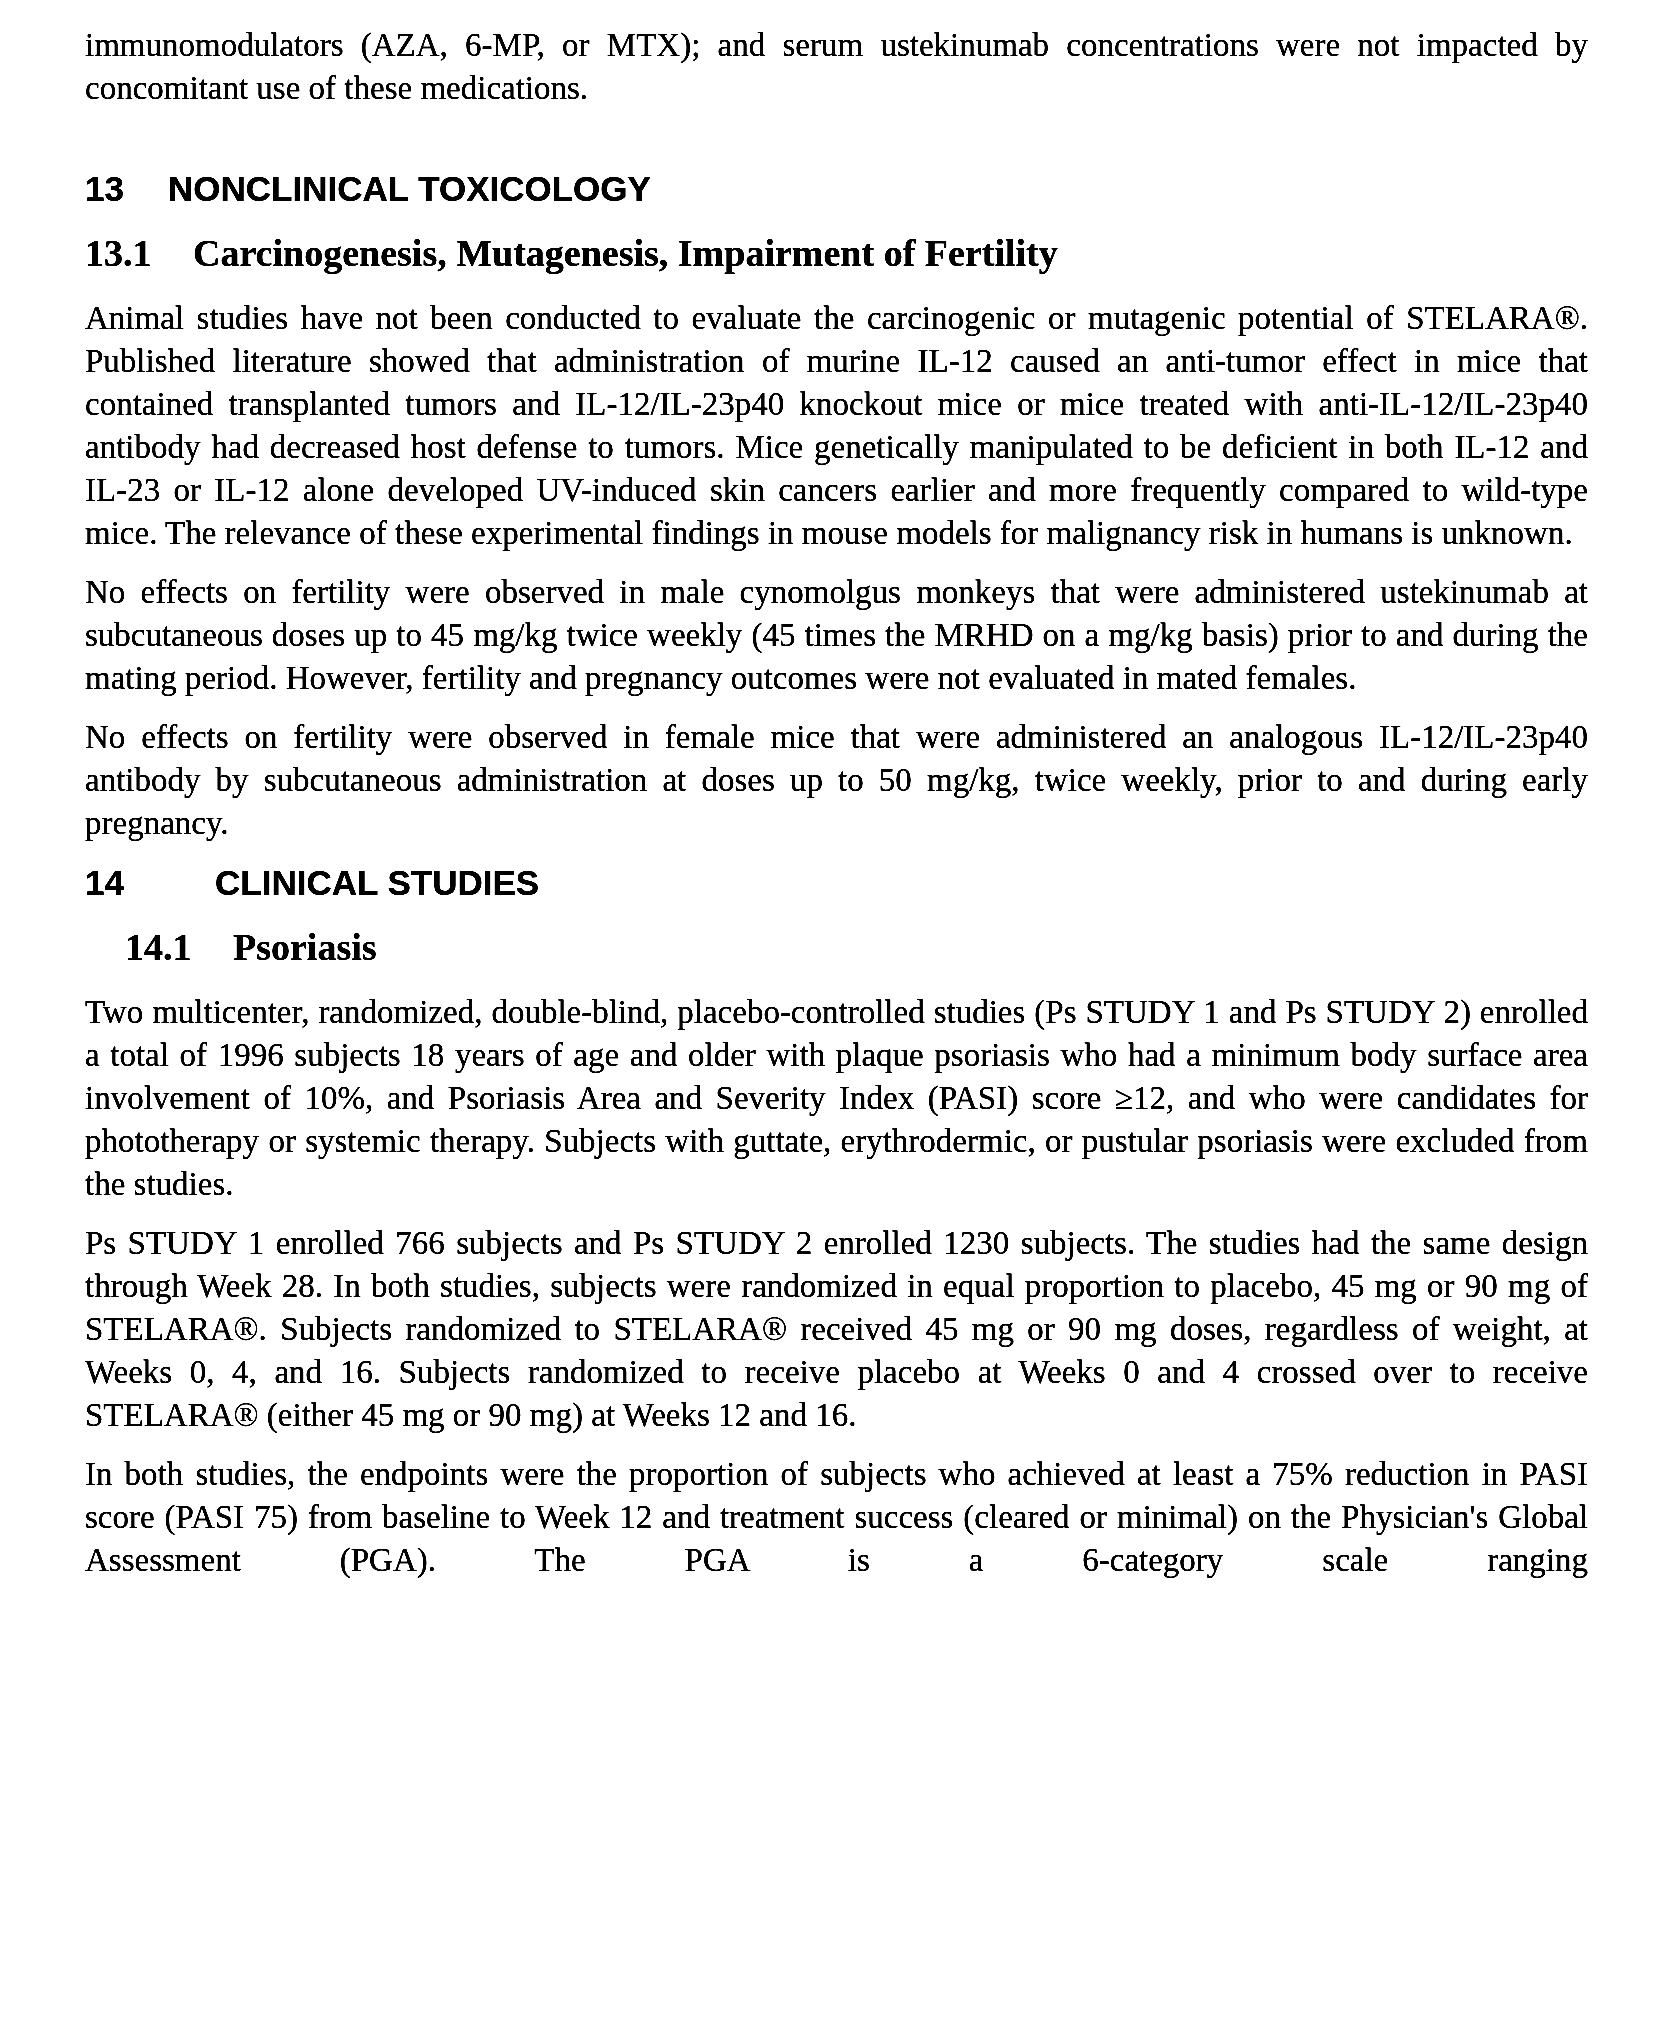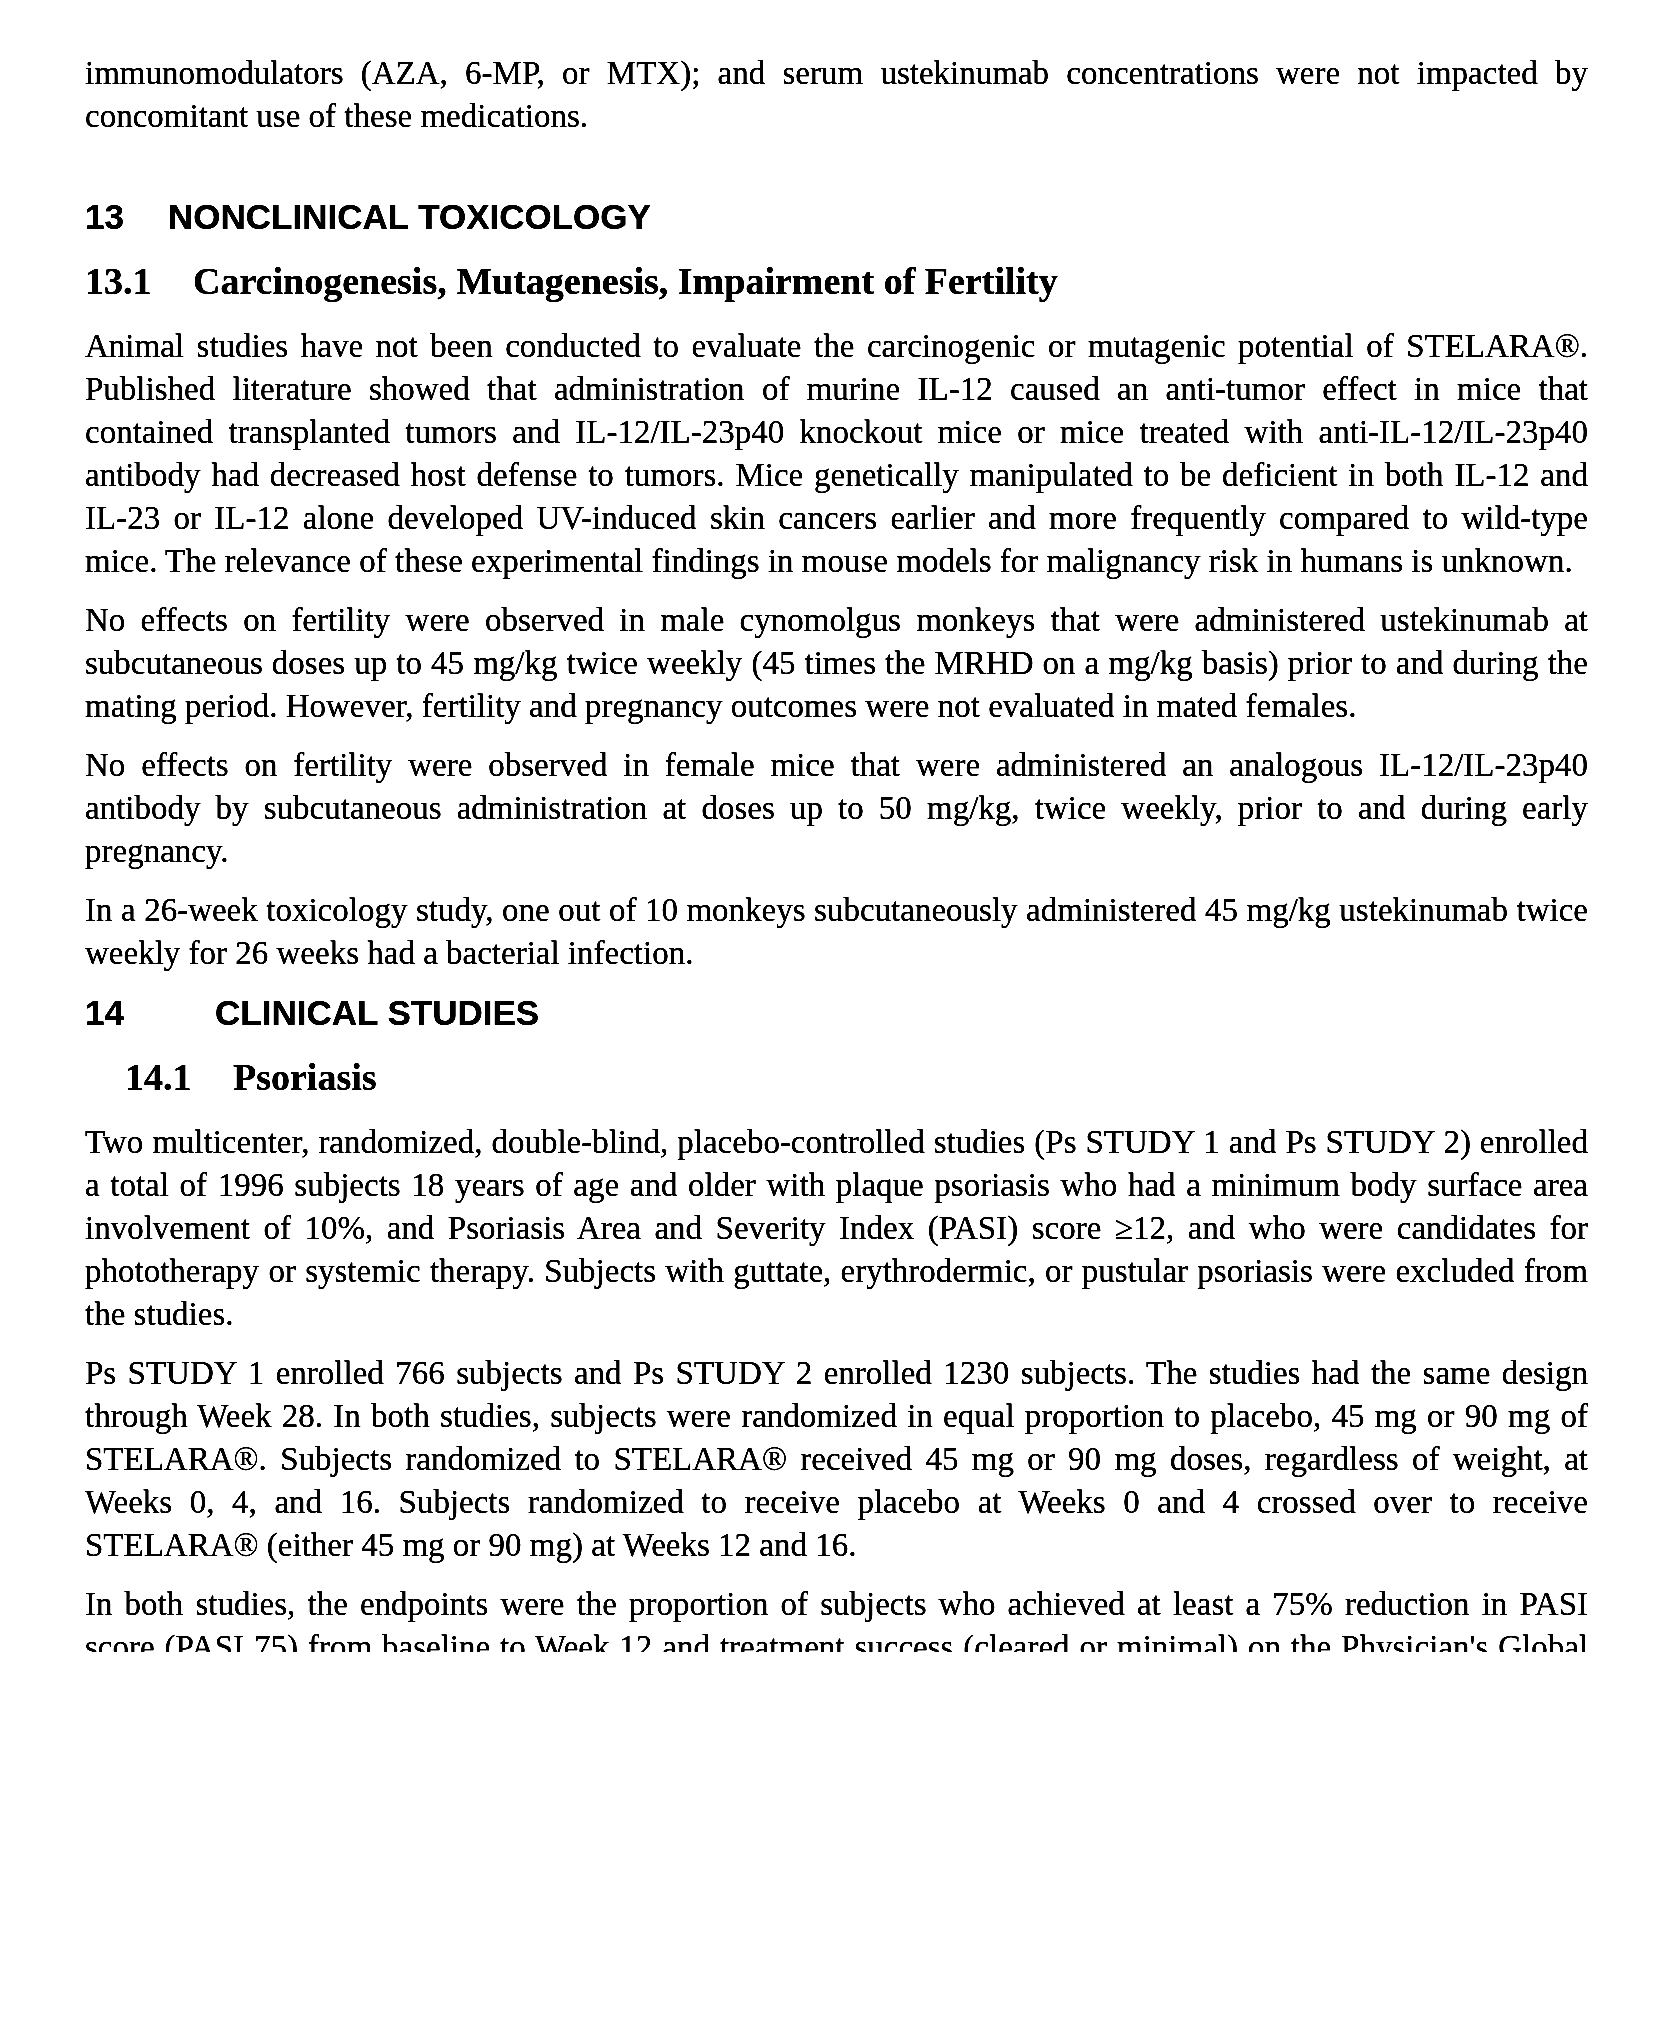--- a/index.html
+++ b/index.html
@@ -7,21 +7,21 @@
     padding: 0;
     background: #ffffff;
   }
   .page {
     position: relative;
     width: 1678px;
     height: 1652px;
     box-sizing: border-box;
     background: #ffffff;
     color: #000000;
-    padding: 52px 90px 0 85px;
+    padding: 24px 90px 0 85px;
     overflow: hidden;
     font-family: "Liberation Serif", "DejaVu Serif", serif;
     font-size: 33px;
     line-height: 43px;
     text-align: justify;
     
     text-shadow: 0 0 0.7px #000;
     filter: blur(0.35px) contrast(1.9);
   }
   .body-p {
@@ -77,21 +77,20 @@
     <span class="num num-131">13.1</span><span>Carcinogenesis, Mutagenesis, Impairment of Fertility</span>
   </h3>
 
   <p class="body-p">Animal studies have not been conducted to evaluate the carcinogenic or mutagenic potential of STELARA®. Published literature showed that administration of murine IL-12 caused an anti-tumor effect in mice that contained transplanted tumors and IL-12/IL-23p40 knockout mice or mice treated with anti-IL-12/IL-23p40 antibody had decreased host defense to tumors. Mice genetically manipulated to be deficient in both IL-12 and IL-23 or IL-12 alone developed UV-induced skin cancers earlier and more frequently compared to wild-type mice. The relevance of these experimental findings in mouse models for malignancy risk in humans is unknown.</p>
 
   <p class="body-p">No effects on fertility were observed in male cynomolgus monkeys that were administered ustekinumab at subcutaneous doses up to 45 mg/kg twice weekly (45 times the MRHD on a mg/kg basis) prior to and during the mating period. However, fertility and pregnancy outcomes were not evaluated in mated females.</p>
 
   <p class="body-p">No effects on fertility were observed in female mice that were administered an analogous IL-12/IL-23p40 antibody by subcutaneous administration at doses up to 50 mg/kg, twice weekly, prior to and during early pregnancy.</p>
 
 
-  <p class="body-p">In a 26-week toxicology study, one out of 10 monkeys subcutaneously administered 45 mg/kg ustekinumab twice weekly for 26 weeks had a bacterial infection.</p>
 
   <h2 class="h-main second">
     <span class="num num-14">14</span><span>CLINICAL STUDIES</span>
   </h2>
 
   <h3 class="h-sub">
     <span class="num num-141">14.1</span><span>Psoriasis</span>
   </h3>
 
   <p class="body-p">Two multicenter, randomized, double-blind, placebo-controlled studies (Ps STUDY 1 and Ps STUDY 2) enrolled a total of 1996 subjects 18 years of age and older with plaque psoriasis who had a minimum body surface area involvement of 10%, and Psoriasis Area and Severity Index (PASI) score ≥12, and who were candidates for phototherapy or systemic therapy. Subjects with guttate, erythrodermic, or pustular psoriasis were excluded from the studies.</p>

